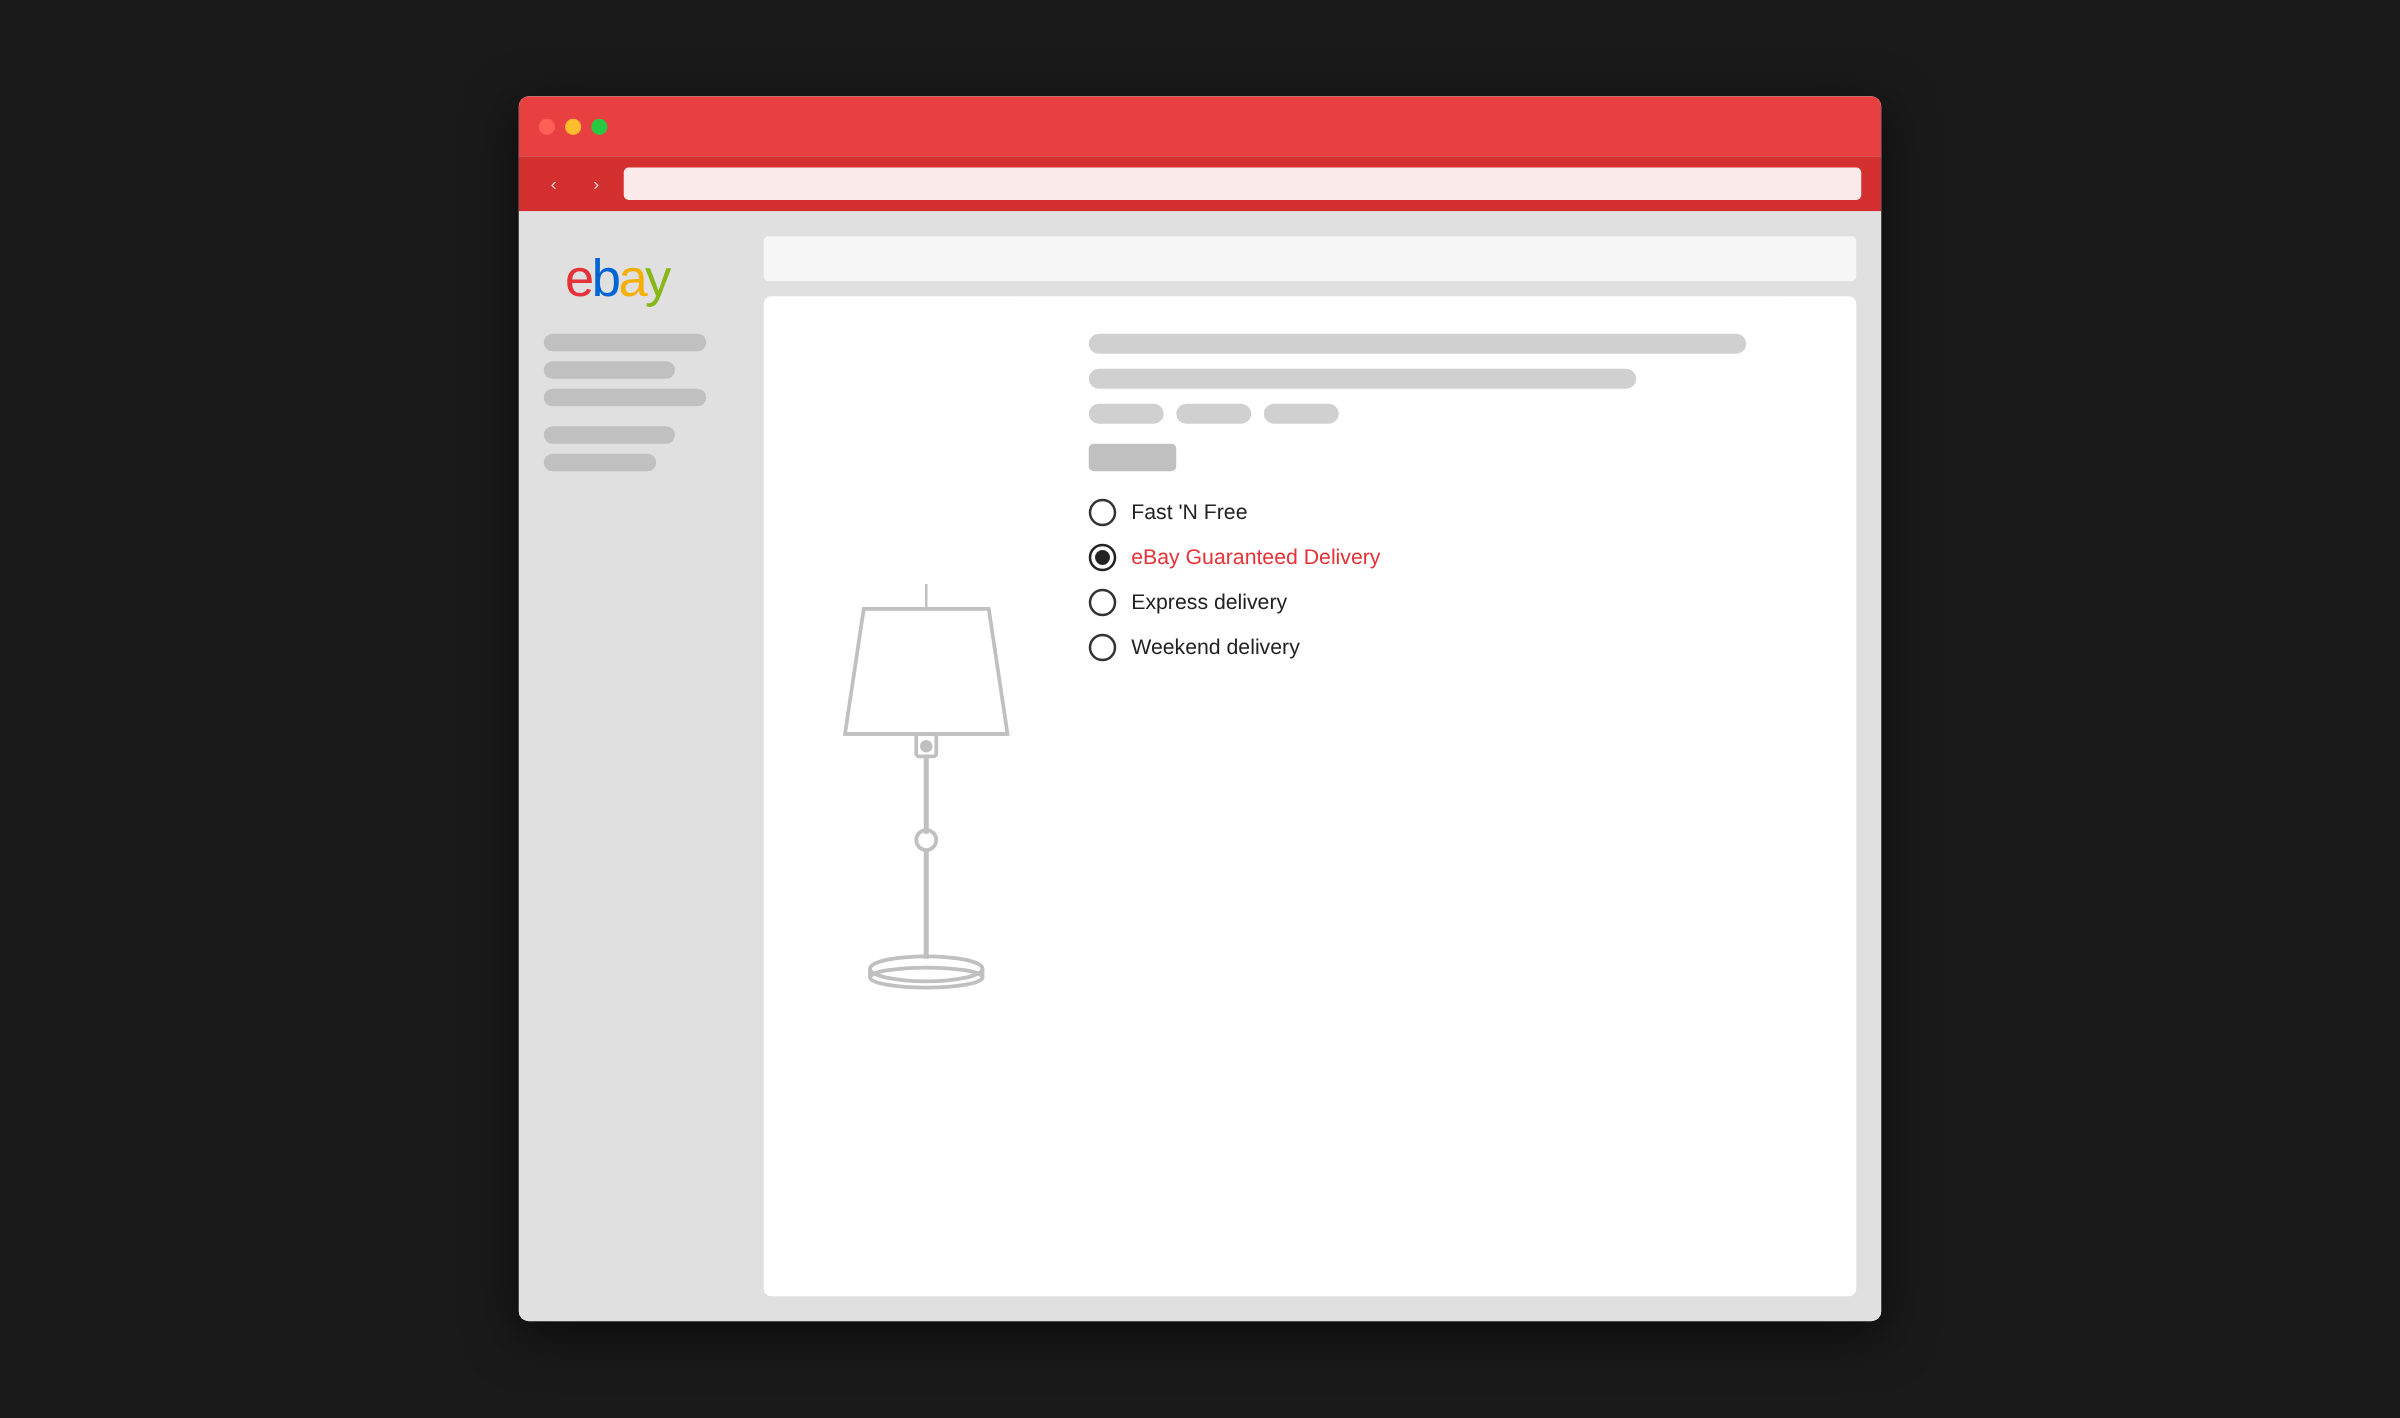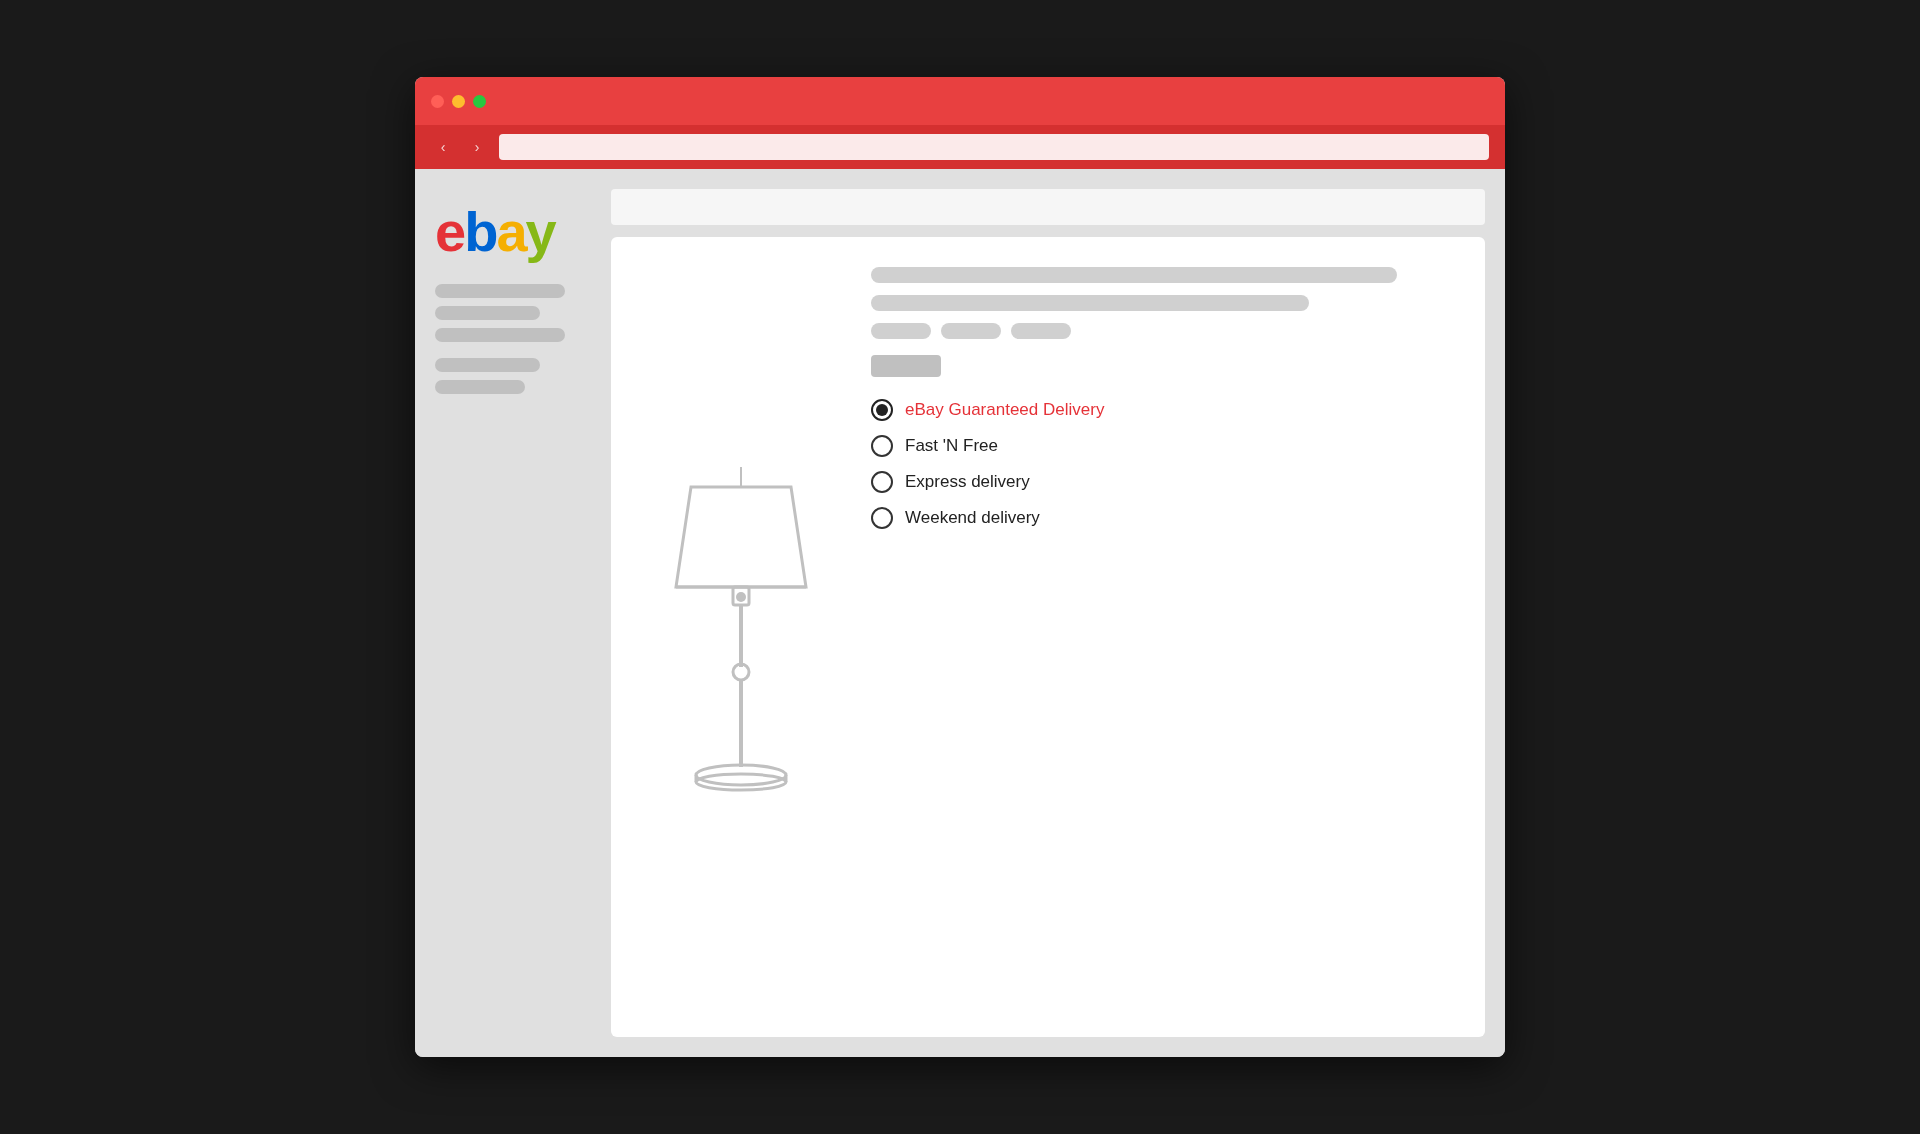--- a/index.html
+++ b/index.html
@@ -76,23 +76,24 @@
     }
 
     
     .sidebar {
       width: 160px;
       flex-shrink: 0;
       padding-top: 10px;
     }
     .ebay-logo {
       margin-bottom: 20px;
-      font-size: 56px;
-      font-weight: bold;
+      font-size: 42px;
+      font-weight: normal;
       letter-spacing: -2px;
+      margin-left: 17px;
     }
     .logo-e { color: #e53238; }
     .logo-b { color: #0064d2; }
     .logo-a { color: #f5af02; }
     .logo-y { color: #86b817; }
 
     .sidebar-group {
       margin-bottom: 16px;
     }
     .sidebar-bar {
@@ -292,27 +293,27 @@
             <div class="pb-tag t1"></div>
             <div class="pb-tag t2"></div>
             <div class="pb-tag t3"></div>
           </div>
 
           <div class="price-placeholder"></div>
 
           <div class="delivery-options">
 
             <div class="delivery-option">
+              <div class="radio-circle"></div>
+              <span class="option-label">Fast 'N Free</span>
+            </div>
+
+            <div class="delivery-option">
               <div class="radio-circle selected"></div>
               <span class="option-label ebay-red">eBay Guaranteed Delivery</span>
-            </div>
-
-            <div class="delivery-option">
-              <div class="radio-circle"></div>
-              <span class="option-label">Fast 'N Free</span>
             </div>
 
             <div class="delivery-option">
               <div class="radio-circle"></div>
               <span class="option-label">Express delivery</span>
             </div>
 
             <div class="delivery-option">
               <div class="radio-circle"></div>
               <span class="option-label">Weekend delivery</span>

